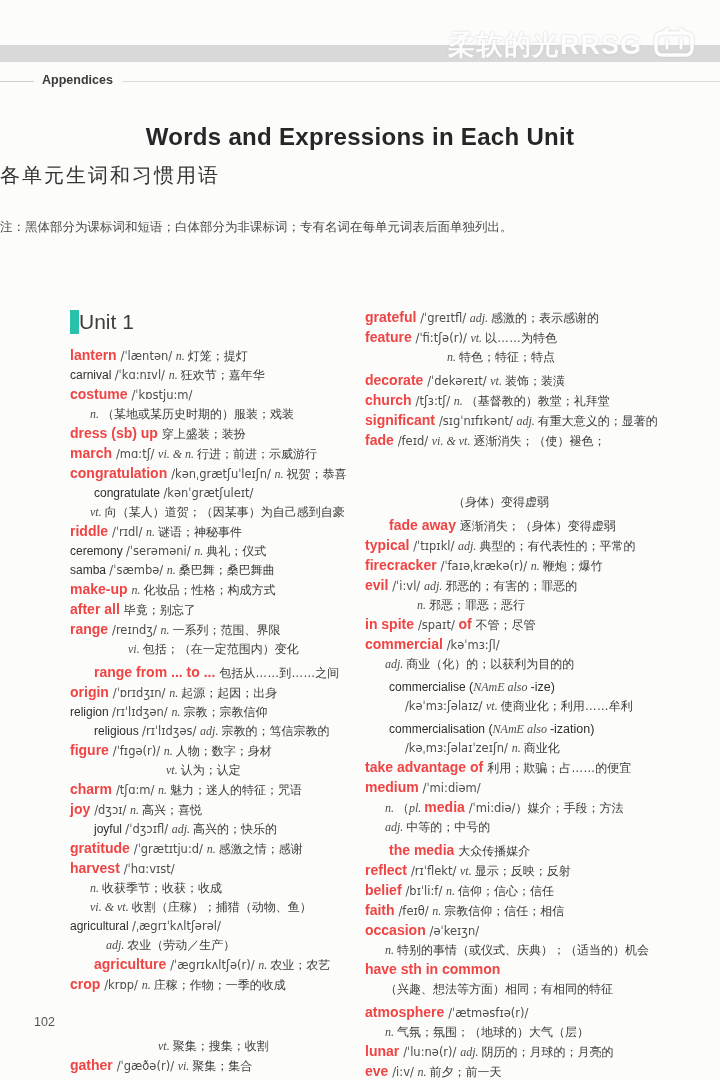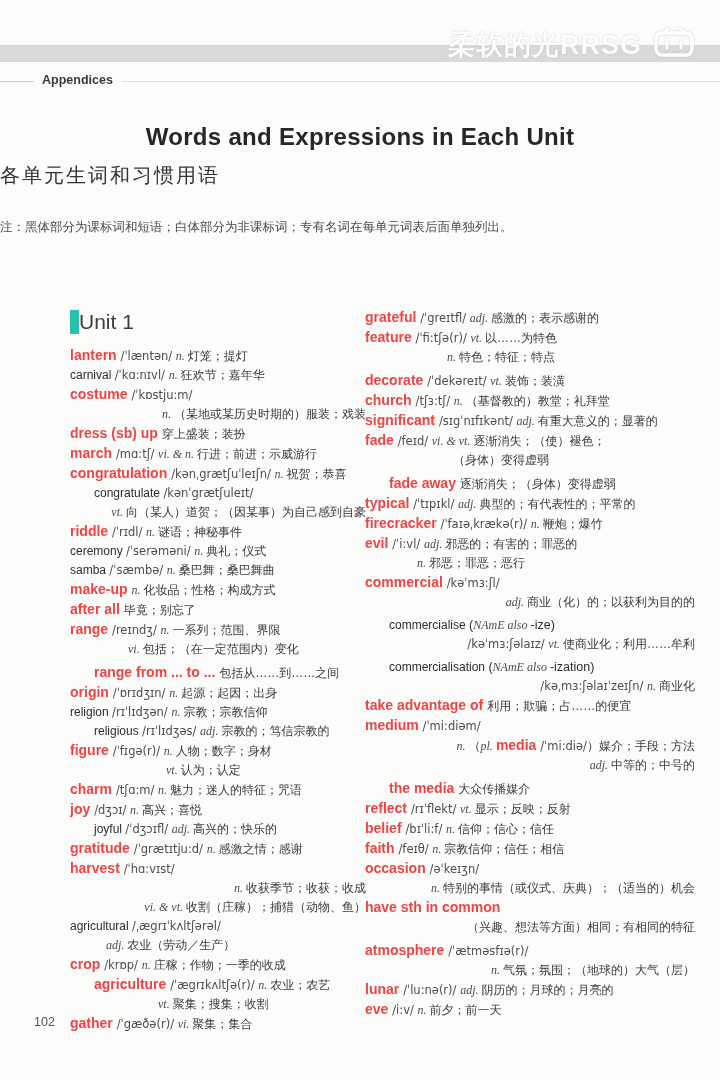--- a/index.html
+++ b/index.html
@@ -42,28 +42,28 @@
   .unit-title { font-size:21px; color:#3d3d3d; }
 
   
   .vcol { position:absolute; font-size:12px; line-height:19px; }
   .vcol-left  { left:70px;  top:346px; width:296px; }
   .vcol-right { left:365px; top:308px; width:330px; }
   .vline { white-space:nowrap; }
   .vline.g { margin-top:4px; }
 
   .i-i0  { padding-left:0; }
-  .i-i20 { padding-left:20px;text-align:right; }
+  .i-i20 { padding-left:20px; }
   .i-i24 { padding-left:24px; }
   .i-i36 { padding-left:36px; }
-  .i-i40 { padding-left:40px;text-align:right; }
+  .i-i40 { padding-left:40px; }
   .i-i52 { padding-left:52px; }
   .i-i58 { padding-left:58px; }
   .i-i82 { padding-left:82px; }
-  .i-i88 { padding-left:88px; }
+  .i-i88 { padding-left:88px;margin-top:42px; }
   .i-i96 { padding-left:96px; }
 
   .s-b { font-weight:bold; color:#ef4444; font-size:14px; }
   .s-w { font-weight:normal; color:#2d2d2d; font-size:12px; }
   .s-p { color:#4d4d4d; font-size:11.5px; font-family:"DejaVu Sans",sans-serif; }
   .s-i { font-style:italic; color:#4d4d4d; font-size:12px; font-family:"Liberation Serif","DejaVu Serif",serif; }
   .s-c { color:#3a3a3a; font-size:12px; }
   .s-n { color:#2d2d2d; font-size:12.5px; }
 
   .page-number { position:absolute; left:34px; top:1015px; font-size:12.5px; color:#555;text-align:right; }
@@ -127,39 +127,40 @@
       <div class="vline i-i96"><span class="s-i">vt. </span><span class="s-c">认为；认定</span></div>
       <div class="vline i-i0"><span class="s-b">charm </span><span class="s-p">/tʃɑ:m/ </span><span class="s-i">n. </span><span class="s-c">魅力；迷人的特征；咒语</span></div>
       <div class="vline i-i0"><span class="s-b">joy </span><span class="s-p">/dʒɔɪ/ </span><span class="s-i">n. </span><span class="s-c">高兴；喜悦</span></div>
       <div class="vline i-i24"><span class="s-w">joyful </span><span class="s-p">/ˈdʒɔɪfl/ </span><span class="s-i">adj. </span><span class="s-c">高兴的；快乐的</span></div>
       <div class="vline i-i0"><span class="s-b">gratitude </span><span class="s-p">/ˈgrætɪtju:d/ </span><span class="s-i">n. </span><span class="s-c">感激之情；感谢</span></div>
       <div class="vline i-i0"><span class="s-b">harvest </span><span class="s-p">/ˈhɑ:vɪst/</span></div>
       <div class="vline i-i20"><span class="s-i">n. </span><span class="s-c">收获季节；收获；收成</span></div>
       <div class="vline i-i20"><span class="s-i">vi. &amp; vt. </span><span class="s-c">收割（庄稼）；捕猎（动物、鱼）</span></div>
       <div class="vline i-i0"><span class="s-w">agricultural </span><span class="s-p">/ˌægrɪˈkʌltʃərəl/</span></div>
       <div class="vline i-i36"><span class="s-i">adj. </span><span class="s-c">农业（劳动／生产）</span></div>
+      <div class="vline i-i24"><span class="s-b">agriculture </span><span class="s-p">/ˈægrɪkʌltʃə(r)/ </span><span class="s-i">n. </span><span class="s-c">农业；农艺</span></div>
       <div class="vline i-i0"><span class="s-b">crop </span><span class="s-p">/krɒp/ </span><span class="s-i">n. </span><span class="s-c">庄稼；作物；一季的收成</span></div>
-      <div class="vline i-i24"><span class="s-b">agriculture </span><span class="s-p">/ˈægrɪkʌltʃə(r)/ </span><span class="s-i">n. </span><span class="s-c">农业；农艺</span></div>
       <div class="vline i-i88"><span class="s-i">vt. </span><span class="s-c">聚集；搜集；收割</span></div>
       <div class="vline i-i0"><span class="s-b">gather </span><span class="s-p">/ˈgæðə(r)/ </span><span class="s-i">vi. </span><span class="s-c">聚集；集合</span></div>
     </div>
   <div class="vcol vcol-right">
       <div class="vline i-i0"><span class="s-b">grateful </span><span class="s-p">/ˈgreɪtfl/ </span><span class="s-i">adj. </span><span class="s-c">感激的；表示感谢的</span></div>
       <div class="vline i-i0"><span class="s-b">feature </span><span class="s-p">/ˈfi:tʃə(r)/ </span><span class="s-i">vt. </span><span class="s-c">以……为特色</span></div>
       <div class="vline i-i82"><span class="s-i">n. </span><span class="s-c">特色；特征；特点</span></div>
       <div class="vline i-i0 g"><span class="s-b">decorate </span><span class="s-p">/ˈdekəreɪt/ </span><span class="s-i">vt. </span><span class="s-c">装饰；装潢</span></div>
       <div class="vline i-i0"><span class="s-b">church </span><span class="s-p">/tʃɜ:tʃ/ </span><span class="s-i">n. </span><span class="s-c">（基督教的）教堂；礼拜堂</span></div>
       <div class="vline i-i0"><span class="s-b">significant </span><span class="s-p">/sɪgˈnɪfɪkənt/ </span><span class="s-i">adj. </span><span class="s-c">有重大意义的；显著的</span></div>
       <div class="vline i-i0"><span class="s-b">fade </span><span class="s-p">/feɪd/ </span><span class="s-i">vi. &amp; vt. </span><span class="s-c">逐渐消失；（使）褪色；</span></div>
       <div class="vline i-i88"><span class="s-c">（身体）变得虚弱</span></div>
       <div class="vline i-i24 g"><span class="s-b">fade away </span><span class="s-c">逐渐消失；（身体）变得虚弱</span></div>
       <div class="vline i-i0"><span class="s-b">typical </span><span class="s-p">/ˈtɪpɪkl/ </span><span class="s-i">adj. </span><span class="s-c">典型的；有代表性的；平常的</span></div>
       <div class="vline i-i0"><span class="s-b">firecracker </span><span class="s-p">/ˈfaɪəˌkrækə(r)/ </span><span class="s-i">n. </span><span class="s-c">鞭炮；爆竹</span></div>
       <div class="vline i-i0"><span class="s-b">evil </span><span class="s-p">/ˈi:vl/ </span><span class="s-i">adj. </span><span class="s-c">邪恶的；有害的；罪恶的</span></div>
       <div class="vline i-i52"><span class="s-i">n. </span><span class="s-c">邪恶；罪恶；恶行</span></div>
+      <div class="vline i-i0"><span class="s-b">in spite </span><span class="s-p">/spaɪt/ </span><span class="s-b">of </span><span class="s-c">不管；尽管</span></div>
       <div class="vline i-i0"><span class="s-b">commercial </span><span class="s-p">/kəˈmɜ:ʃl/</span></div>
       <div class="vline i-i20"><span class="s-i">adj. </span><span class="s-c">商业（化）的；以获利为目的的</span></div>
       <div class="vline i-i24 g"><span class="s-w">commercialise </span><span class="s-n">(</span><span class="s-i">NAmE also </span><span class="s-n">-ize)</span></div>
       <div class="vline i-i40"><span class="s-p">/kəˈmɜ:ʃəlaɪz/ </span><span class="s-i">vt. </span><span class="s-c">使商业化；利用……牟利</span></div>
       <div class="vline i-i24 g"><span class="s-w">commercialisation </span><span class="s-n">(</span><span class="s-i">NAmE also </span><span class="s-n">-ization)</span></div>
       <div class="vline i-i40"><span class="s-p">/kəˌmɜ:ʃəlaɪˈzeɪʃn/ </span><span class="s-i">n. </span><span class="s-c">商业化</span></div>
       <div class="vline i-i0"><span class="s-b">take advantage of </span><span class="s-c">利用；欺骗；占……的便宜</span></div>
       <div class="vline i-i0"><span class="s-b">medium </span><span class="s-p">/ˈmi:diəm/</span></div>
       <div class="vline i-i20"><span class="s-i">n. </span><span class="s-c">（</span><span class="s-i">pl. </span><span class="s-b">media </span><span class="s-p">/ˈmi:diə/</span><span class="s-c">）媒介；手段；方法</span></div>
       <div class="vline i-i20"><span class="s-i">adj. </span><span class="s-c">中等的；中号的</span></div>

